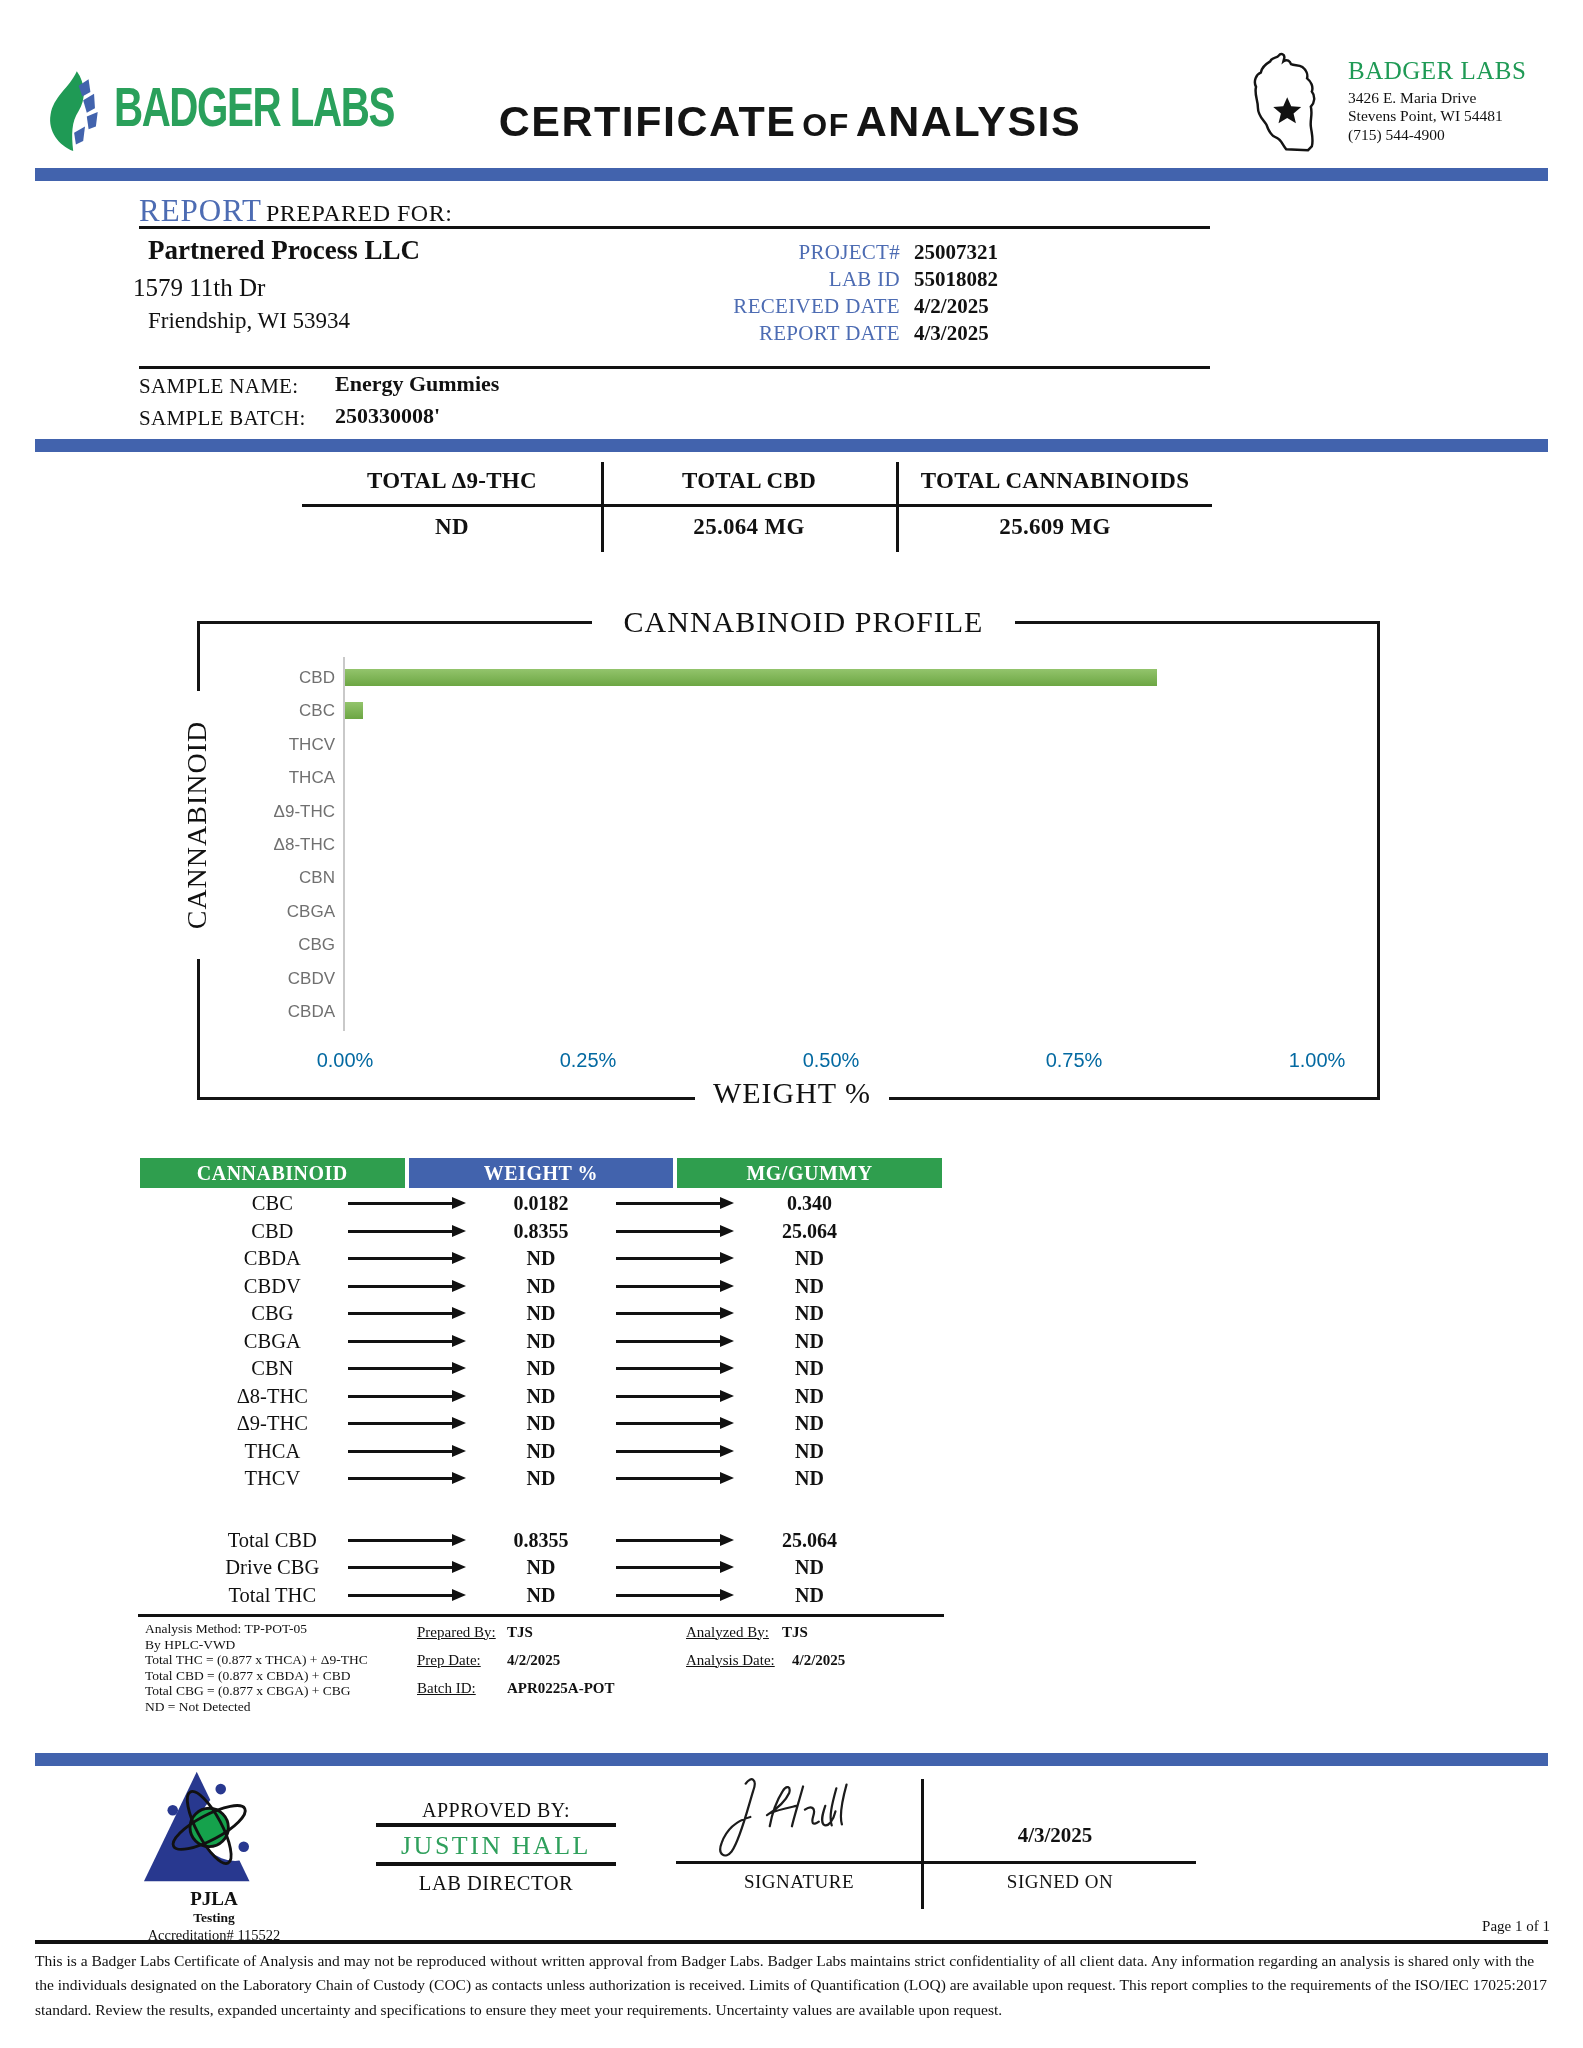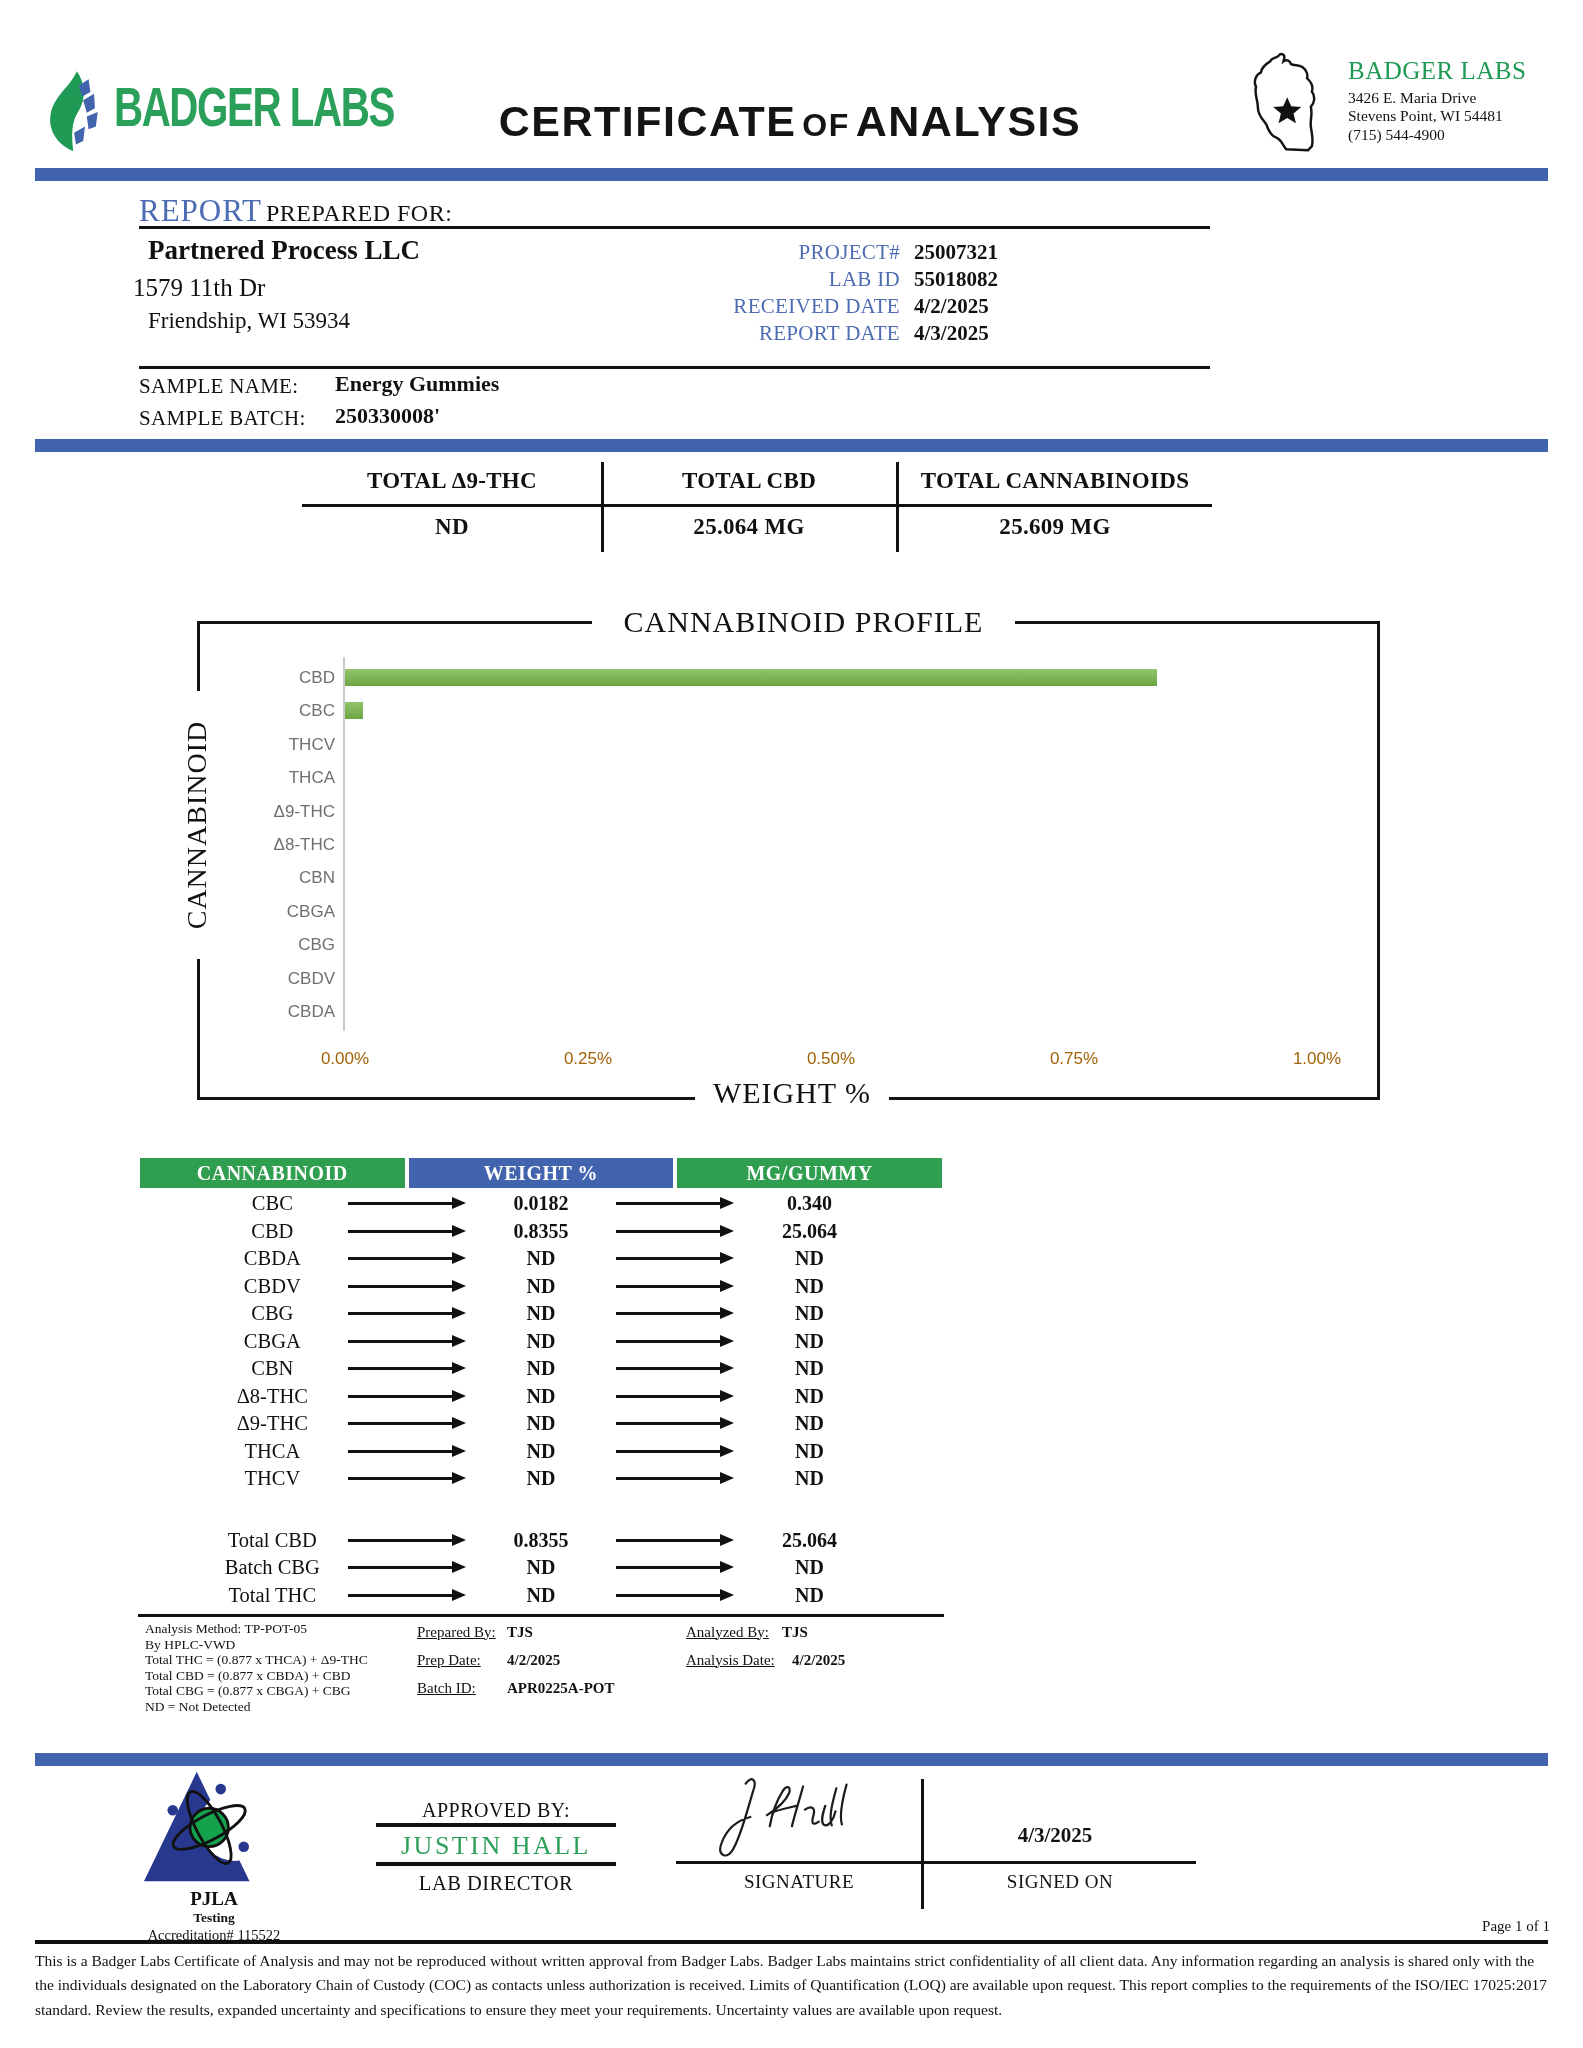--- a/index.html
+++ b/index.html
@@ -49,21 +49,21 @@
   .xlabel{position:absolute;left:470px;top:455px;width:250px;text-align:center;font-size:30px;letter-spacing:1px;}
   .ylabel{position:absolute;left:-133px;top:187px;width:268px;height:34px;text-align:center;
     font-size:28px;letter-spacing:1px;transform:rotate(-90deg);}
   .caxis{position:absolute;left:146px;top:36px;width:2px;height:374px;background:#C9C9C9;}
   .crow{position:absolute;left:0;height:32px;width:100%;}
   .clab{position:absolute;left:0;width:138px;text-align:right;line-height:32px;
     font-family:"Liberation Sans",sans-serif;font-size:17px;color:#707070;}
   .cbar{position:absolute;left:148px;top:7px;height:17px;
     background:linear-gradient(#93C46C,#6CA643);}
   .ctick{position:absolute;top:428px;width:90px;text-align:center;
-    font-family:"Liberation Sans",sans-serif;font-size:17px;color:#a16207;}
+    font-family:"Liberation Sans",sans-serif;font-size:20px;color:#0369a1;}
 
   
   .rtable{position:absolute;left:138px;top:1158px;width:806px;}
   .thead{display:grid;grid-template-columns:repeat(6,134.3px);height:30px;margin-bottom:2px;}
   .band{grid-row:1;color:#fff;font-weight:bold;font-size:20px;letter-spacing:0.5px;
     text-align:center;line-height:30px;margin:0 2px;}
   .band.green{background:#2F9E4E;}
   .band.blue{background:#4263AD;}
   .trow{display:grid;grid-template-columns:repeat(6,134.3px);height:27.5px;}
   .trow.tgap{margin-top:34px;}
@@ -365,21 +365,21 @@
           <div class="cell " style="grid-area: 1 / 2 / auto / 4;">
             <div class="arrow"></div>
           </div>
           <div class="cell val" style="grid-area: 1 / 3 / auto / 5;">0.8355</div>
           <div class="cell " style="grid-area: 1 / 4 / auto / 6;">
             <div class="arrow"></div>
           </div>
           <div class="cell val" style="grid-area: 1 / 5 / auto / 7;">25.064</div>
         </div>
         <div class="trow">
-          <div class="cell name" style="grid-area: 1 / 1 / auto / 3;">Batch CBG</div>
+          <div class="cell name" style="grid-area: 1 / 1 / auto / 3;">Drive CBG</div>
           <div class="cell " style="grid-area: 1 / 2 / auto / 4;">
             <div class="arrow"></div>
           </div>
           <div class="cell val" style="grid-area: 1 / 3 / auto / 5;">ND</div>
           <div class="cell " style="grid-area: 1 / 4 / auto / 6;">
             <div class="arrow"></div>
           </div>
           <div class="cell val" style="grid-area: 1 / 5 / auto / 7;">ND</div>
         </div>
         <div class="trow">

